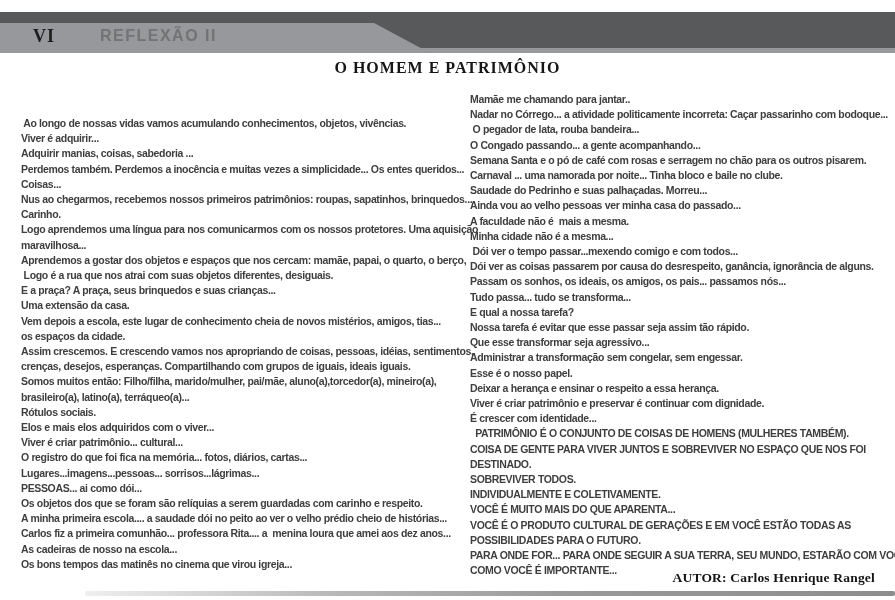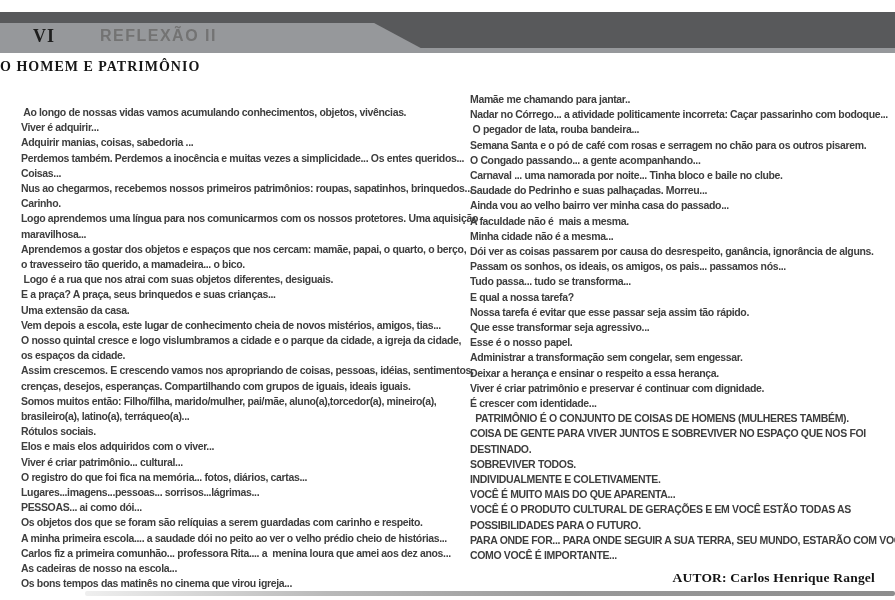--- a/index.html
+++ b/index.html
@@ -23,32 +23,32 @@
     font-family:"Liberation Serif",serif;font-weight:bold;font-size:18px;
     color:#1e1e1e;letter-spacing:1px;
   }
   .banner-section{
     position:absolute;top:15px;left:100px;
     font-weight:bold;font-size:16px;color:#737373;letter-spacing:1.5px;
   }
   
   .doc-title{
     position:absolute;top:59px;left:0;width:895px;
-    text-align:left;
-    font-family:"Liberation Serif",serif;font-weight:bold;font-size:14px;
+    text-align:center;
+    font-family:"Liberation Serif",serif;font-weight:bold;font-size:16px;
     color:#161616;letter-spacing:1px;
   }
   
   .column{
     position:absolute;
     font-size:10.5px;font-weight:bold;color:#3E3E3E;
     letter-spacing:-0.35px;line-height:15.2px;
   }
   .column .text-line{white-space:pre;}
-  .col-left{top:105px;left:21px;width:447px;}
+  .col-left{top:116px;left:21px;width:447px;}
   .col-right{top:92px;left:470px;width:425px;}
   
   .author-line{
     position:absolute;top:570px;left:470px;width:405px;
     text-align:right;
     font-family:"Liberation Serif",serif;font-weight:bold;font-size:13.5px;
     color:#141414;letter-spacing:0.2px;
   }
   
   .bottom-shadow{
@@ -76,26 +76,24 @@
       <div class="text-line"> Ao longo de nossas vidas vamos acumulando conhecimentos, objetos, vivências.</div>
       <div class="text-line">Viver é adquirir...</div>
       <div class="text-line">Adquirir manias, coisas, sabedoria ...</div>
       <div class="text-line">Perdemos também. Perdemos a inocência e muitas vezes a simplicidade... Os entes queridos...</div>
       <div class="text-line">Coisas...</div>
       <div class="text-line">Nus ao chegarmos, recebemos nossos primeiros patrimônios: roupas, sapatinhos, brinquedos...</div>
       <div class="text-line">Carinho.</div>
       <div class="text-line">Logo aprendemos uma língua para nos comunicarmos com os nossos protetores. Uma aquisição</div>
       <div class="text-line">maravilhosa...</div>
       <div class="text-line">Aprendemos a gostar dos objetos e espaços que nos cercam: mamãe, papai, o quarto, o berço,</div>
-      <div class="text-line">o travesseiro tão querido, a mamadeira... o bico.</div>
       <div class="text-line"> Logo é a rua que nos atrai com suas objetos diferentes, desiguais.</div>
       <div class="text-line">E a praça? A praça, seus brinquedos e suas crianças...</div>
       <div class="text-line">Uma extensão da casa.</div>
       <div class="text-line">Vem depois a escola, este lugar de conhecimento cheia de novos mistérios, amigos, tias...</div>
-      <div class="text-line">O nosso quintal cresce e logo vislumbramos a cidade e o parque da cidade, a igreja da cidade,</div>
       <div class="text-line">os espaços da cidade.</div>
       <div class="text-line">Assim crescemos. E crescendo vamos nos apropriando de coisas, pessoas, idéias, sentimentos,</div>
       <div class="text-line">crenças, desejos, esperanças. Compartilhando com grupos de iguais, ideais iguais.</div>
       <div class="text-line">Somos muitos então: Filho/filha, marido/mulher, pai/mãe, aluno(a),torcedor(a), mineiro(a),</div>
       <div class="text-line">brasileiro(a), latino(a), terráqueo(a)...</div>
       <div class="text-line">Rótulos sociais.</div>
       <div class="text-line">Elos e mais elos adquiridos com o viver...</div>
       <div class="text-line">Viver é criar patrimônio... cultural...</div>
       <div class="text-line">O registro do que foi fica na memória... fotos, diários, cartas...</div>
       <div class="text-line">Lugares...imagens...pessoas... sorrisos...lágrimas...</div>
@@ -104,35 +102,36 @@
       <div class="text-line">A minha primeira escola.... a saudade dói no peito ao ver o velho prédio cheio de histórias...</div>
       <div class="text-line">Carlos fiz a primeira comunhão... professora Rita.... a  menina loura que amei aos dez anos...</div>
       <div class="text-line">As cadeiras de nosso na escola...</div>
       <div class="text-line">Os bons tempos das matinês no cinema que virou igreja...</div>
     </div>
 
   <div class="column col-right">
       <div class="text-line">Mamãe me chamando para jantar..</div>
       <div class="text-line">Nadar no Córrego... a atividade politicamente incorreta: Caçar passarinho com bodoque...</div>
       <div class="text-line"> O pegador de lata, rouba bandeira...</div>
+      <div class="text-line">O Congado passando... a gente acompanhando...</div>
       <div class="text-line">Semana Santa e o pó de café com rosas e serragem no chão para os outros pisarem.</div>
-      <div class="text-line">O Congado passando... a gente acompanhando...</div>
       <div class="text-line">Carnaval ... uma namorada por noite... Tinha bloco e baile no clube.</div>
       <div class="text-line">Saudade do Pedrinho e suas palhaçadas. Morreu...</div>
-      <div class="text-line">Ainda vou ao velho bairro ver minha casa do passado...</div>
+      <div class="text-line">Ainda vou ao velho pessoas ver minha casa do passado...</div>
       <div class="text-line">A faculdade não é  mais a mesma.</div>
       <div class="text-line">Minha cidade não é a mesma...</div>
+      <div class="text-line"> Dói ver o tempo passar...mexendo comigo e com todos...</div>
       <div class="text-line">Dói ver as coisas passarem por causa do desrespeito, ganância, ignorância de alguns.</div>
       <div class="text-line">Passam os sonhos, os ideais, os amigos, os pais... passamos nós...</div>
       <div class="text-line">Tudo passa... tudo se transforma...</div>
       <div class="text-line">E qual a nossa tarefa?</div>
       <div class="text-line">Nossa tarefa é evitar que esse passar seja assim tão rápido.</div>
       <div class="text-line">Que esse transformar seja agressivo...</div>
+      <div class="text-line">Administrar a transformação sem congelar, sem engessar.</div>
       <div class="text-line">Esse é o nosso papel.</div>
-      <div class="text-line">Administrar a transformação sem congelar, sem engessar.</div>
       <div class="text-line">Deixar a herança e ensinar o respeito a essa herança.</div>
       <div class="text-line">Viver é criar patrimônio e preservar é continuar com dignidade.</div>
       <div class="text-line">É crescer com identidade...</div>
       <div class="text-line">  PATRIMÔNIO É O CONJUNTO DE COISAS DE HOMENS (MULHERES TAMBÉM).</div>
       <div class="text-line">COISA DE GENTE PARA VIVER JUNTOS E SOBREVIVER NO ESPAÇO QUE NOS FOI</div>
       <div class="text-line">DESTINADO.</div>
       <div class="text-line">SOBREVIVER TODOS.</div>
       <div class="text-line">INDIVIDUALMENTE E COLETIVAMENTE.</div>
       <div class="text-line">VOCÊ É MUITO MAIS DO QUE APARENTA...</div>
       <div class="text-line">VOCÊ É O PRODUTO CULTURAL DE GERAÇÕES E EM VOCÊ ESTÃO TODAS AS</div>

